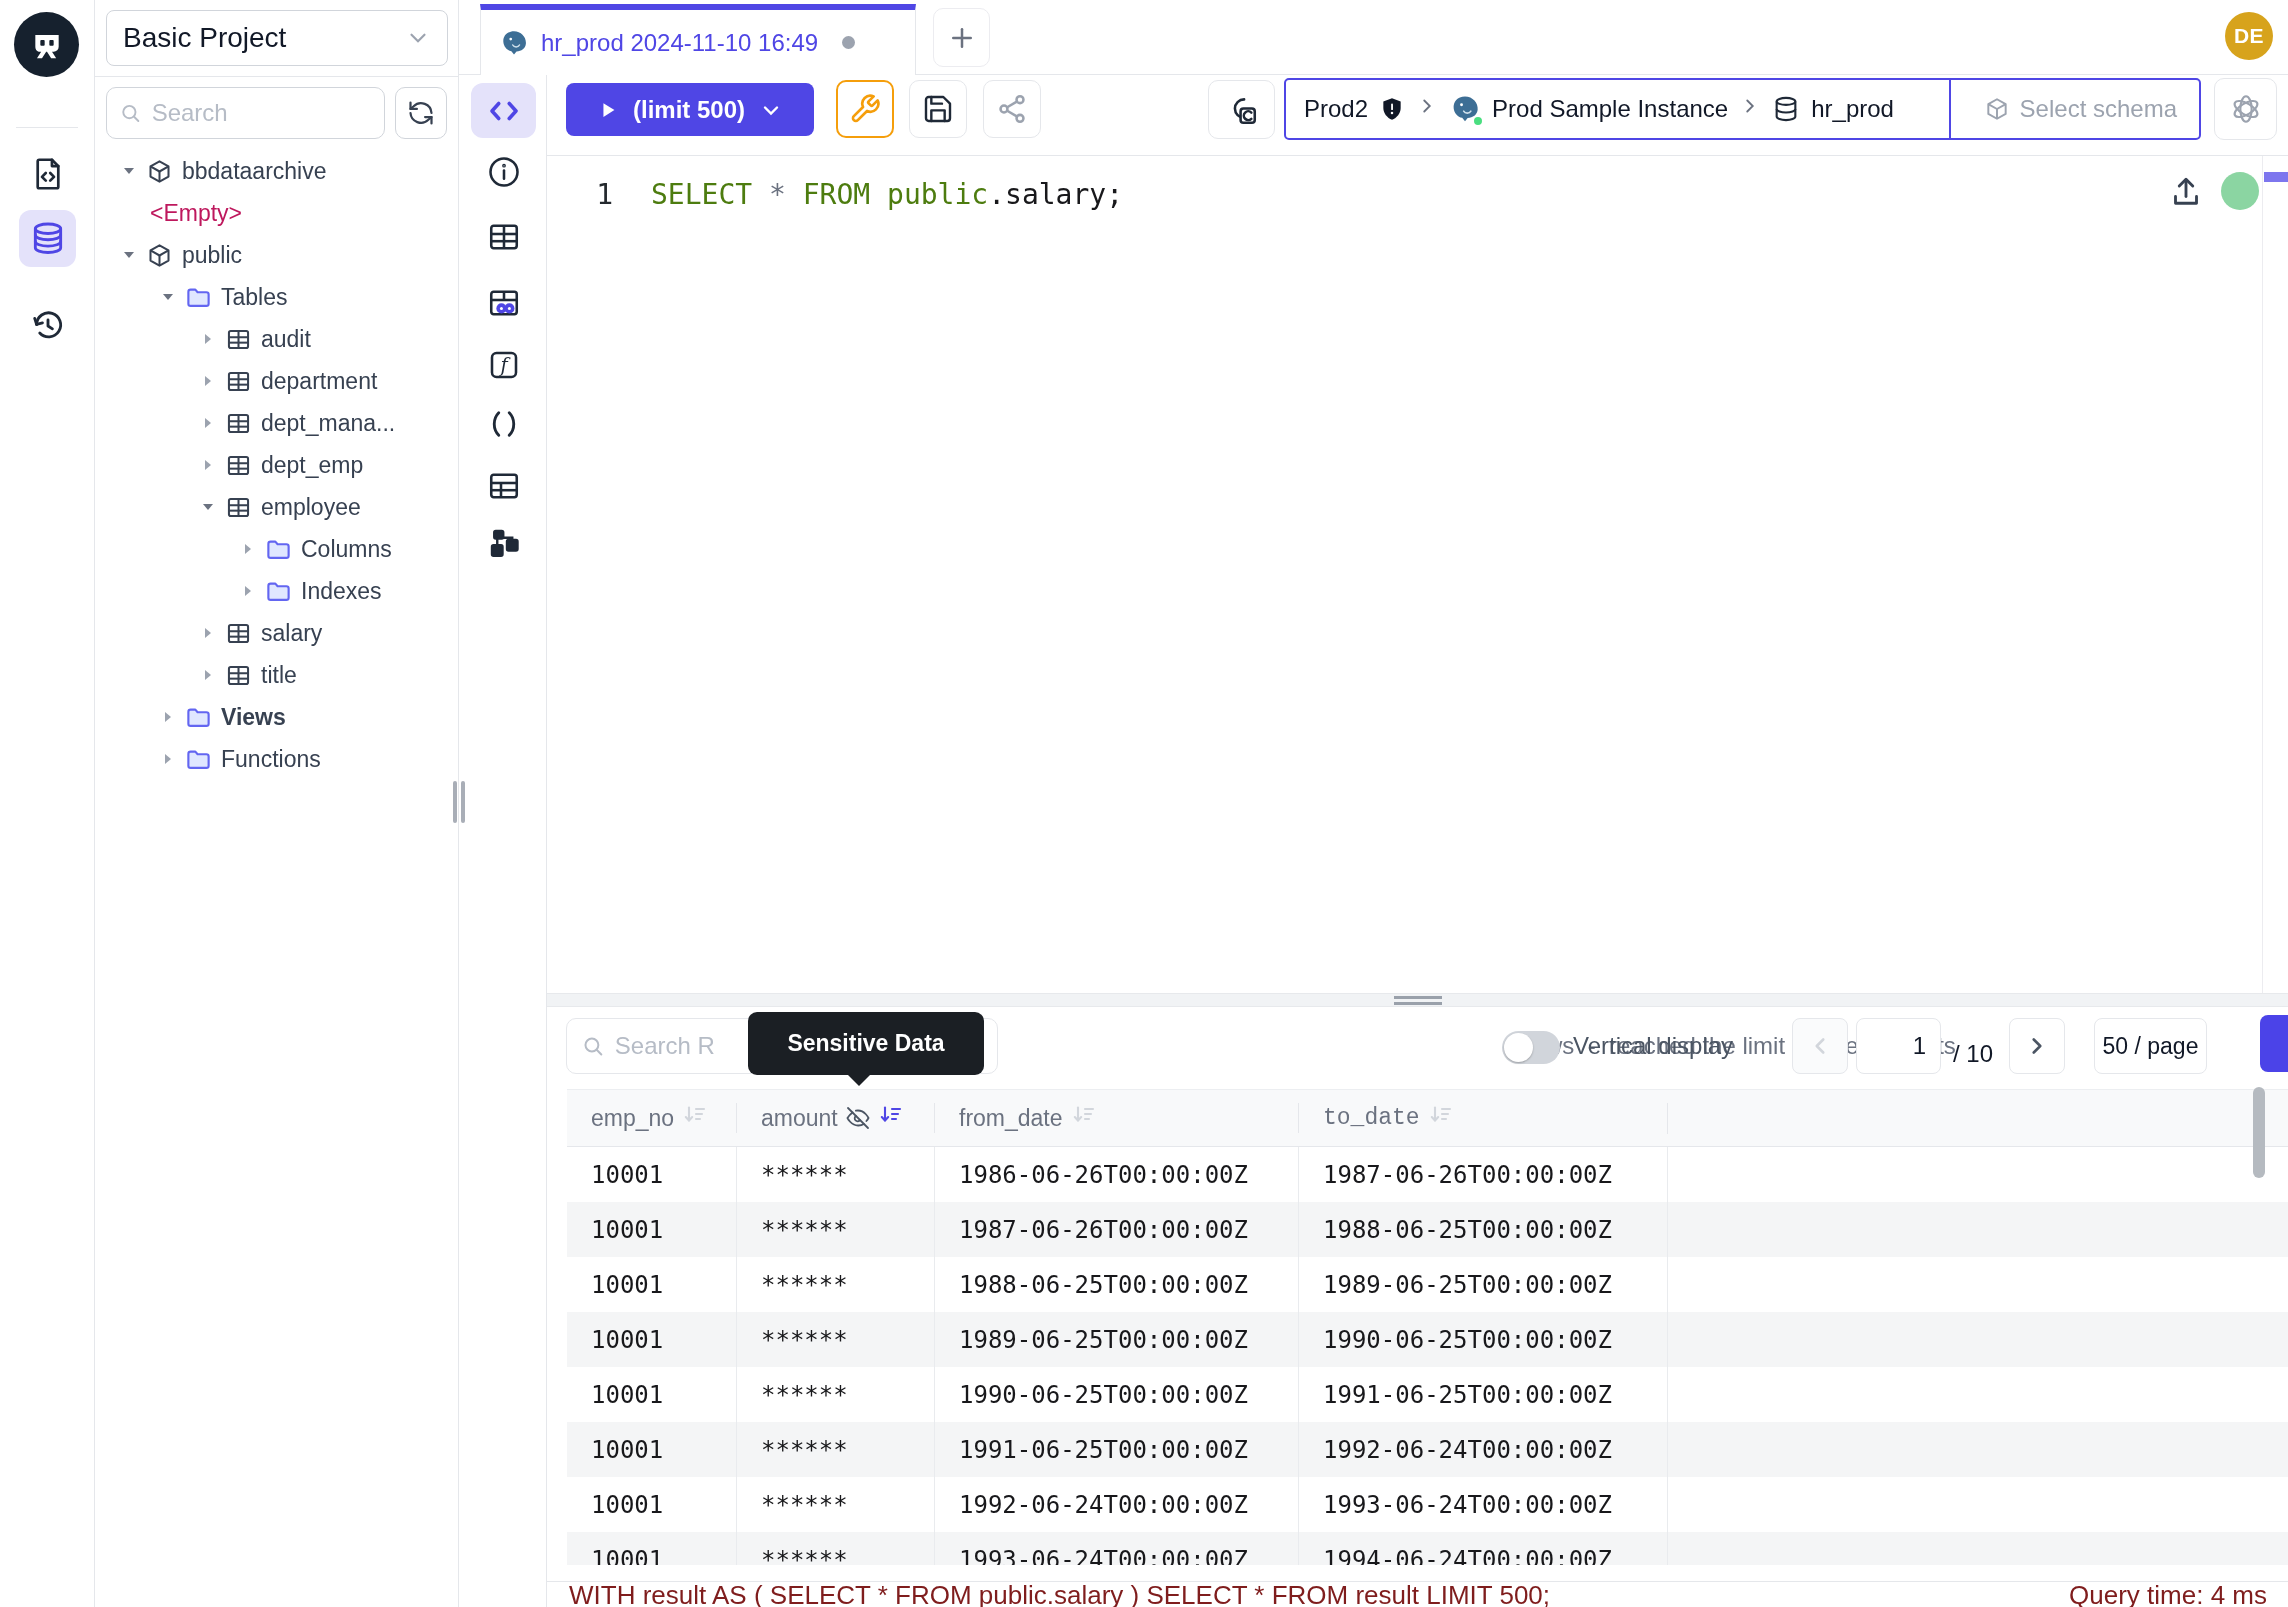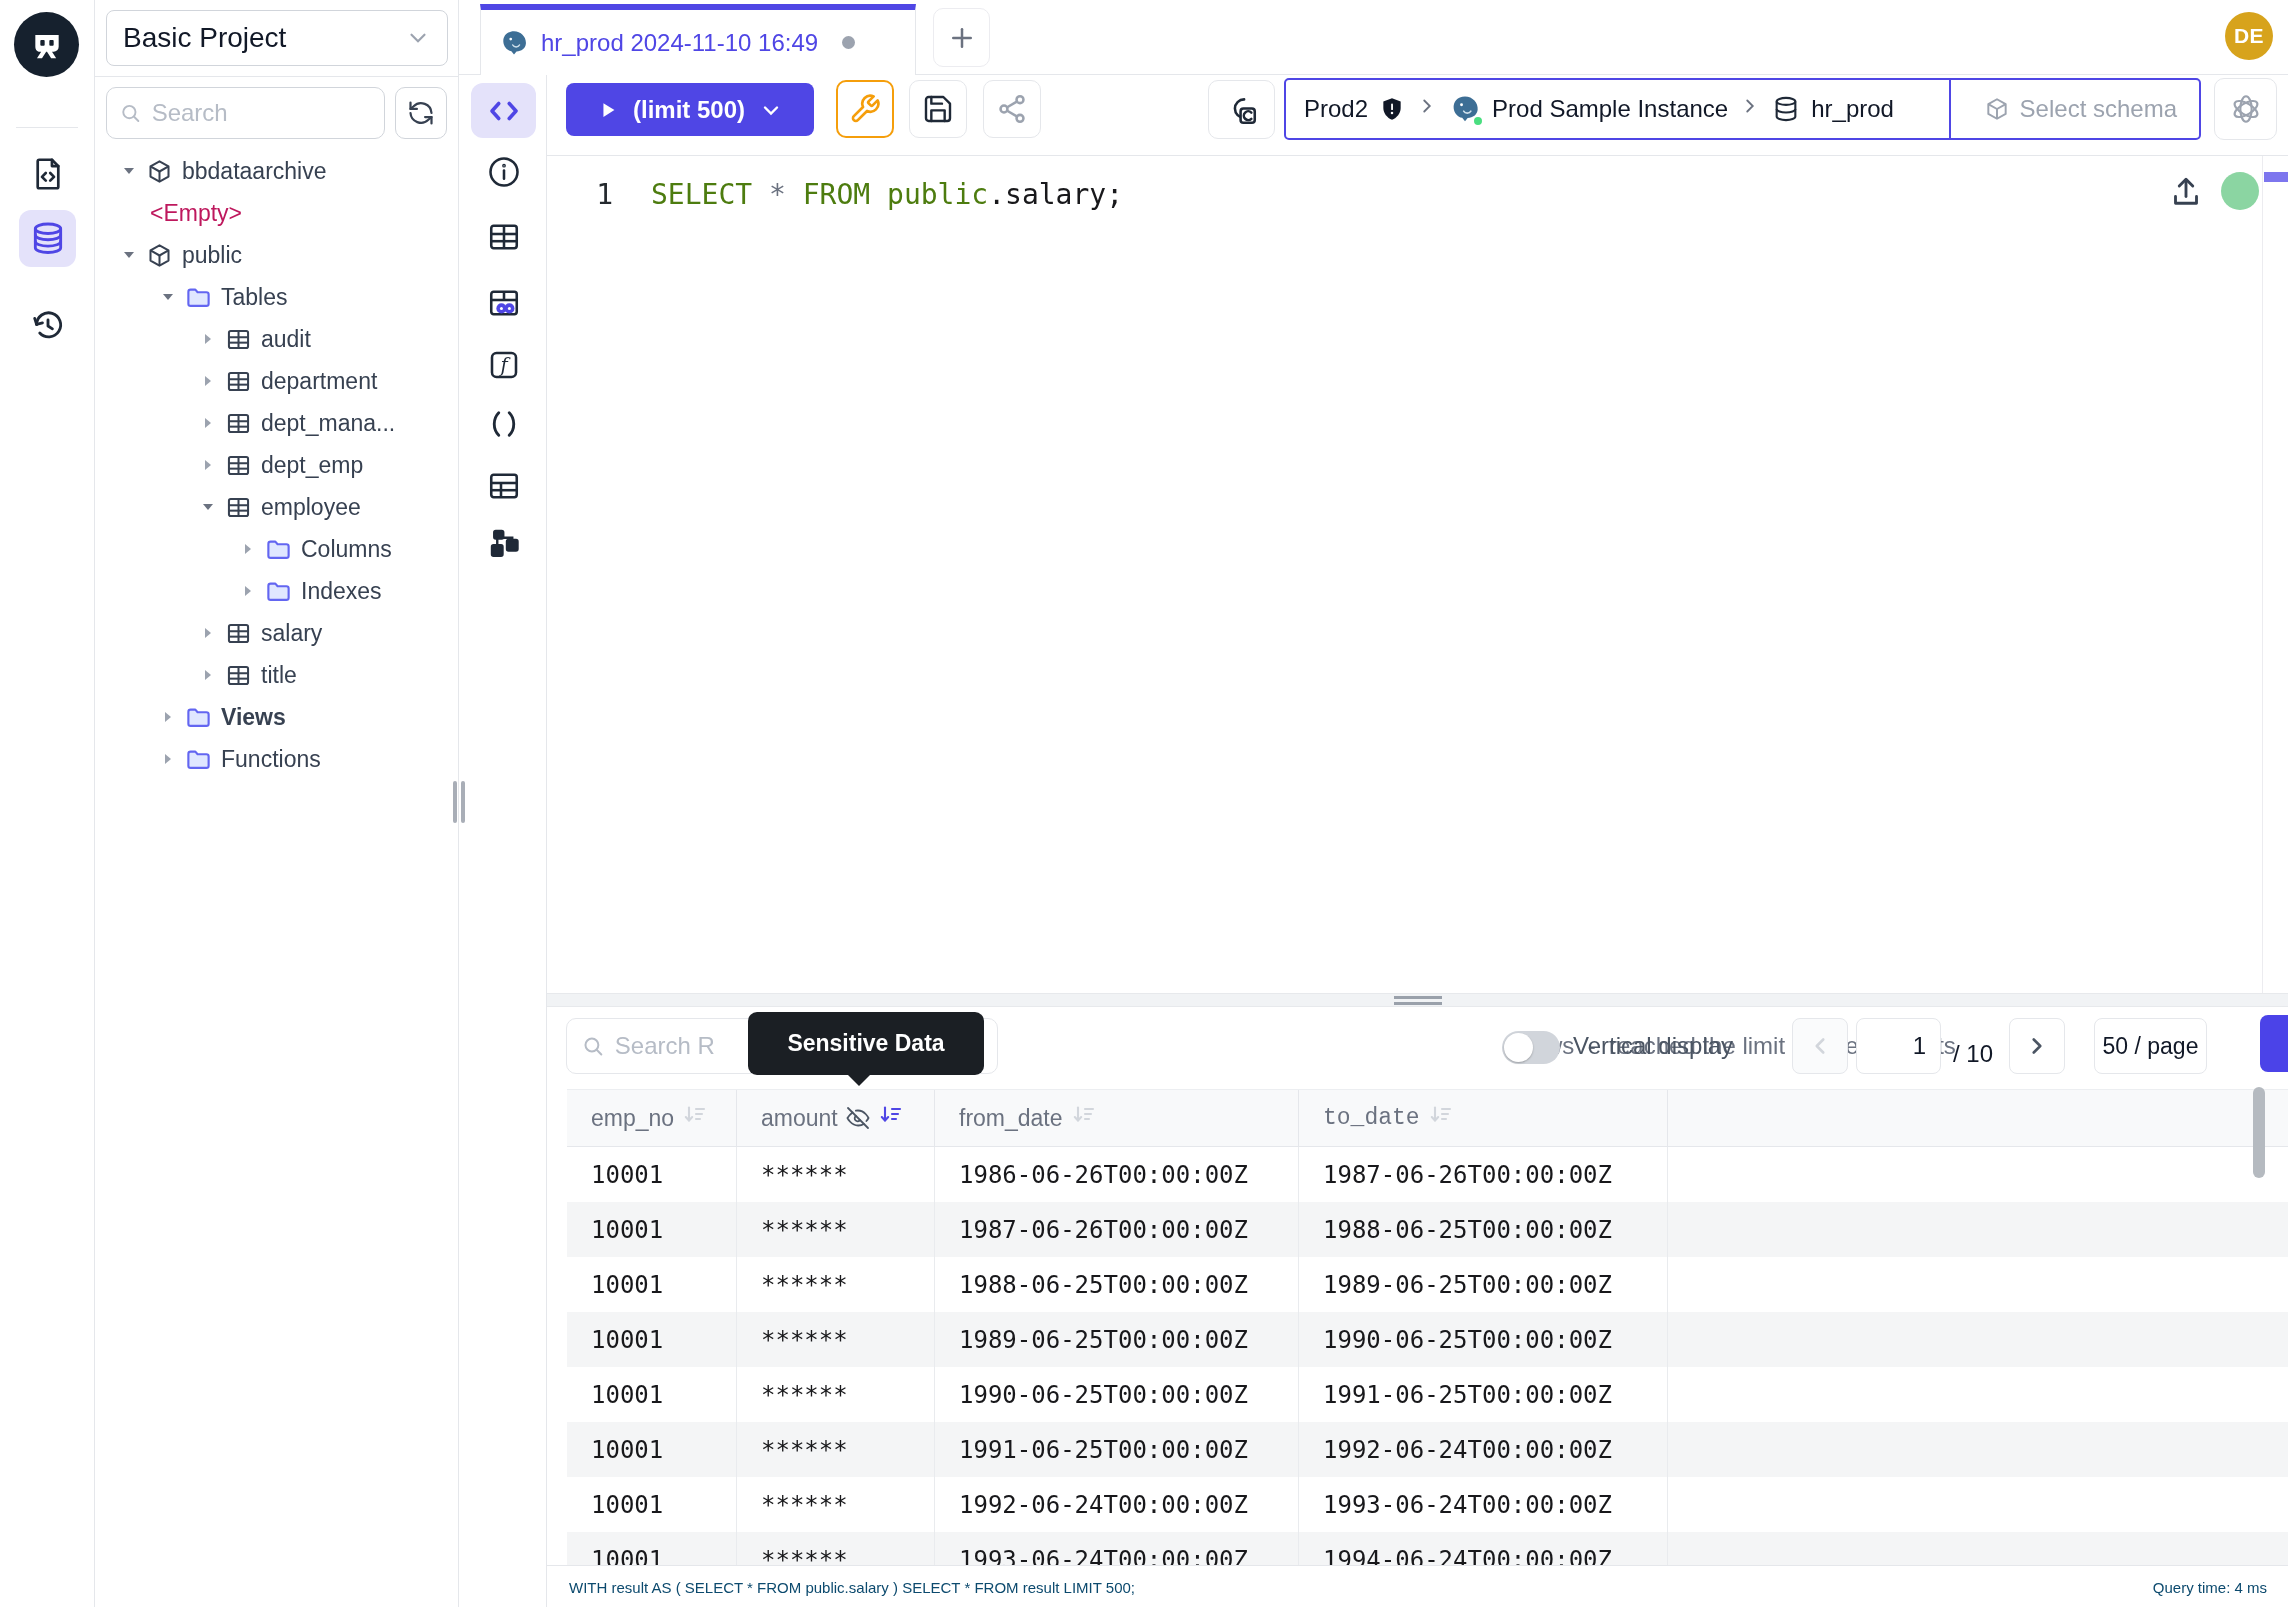--- a/index.html
+++ b/index.html
@@ -109,33 +109,33 @@
   .pg-total { position:absolute; left:1406px; top:0; height:77px; display:flex; align-items:center; font-size:24px; color:#111827;margin-top:8px; }
   .pg-size { position:absolute; left:1547px; top:11px; width:113px; height:56px; border:1px solid #e5e7eb; border-radius:8px;
              display:flex; align-items:center; justify-content:center; font-size:23px; color:#111827; background:#fff; }
   .export-frag { position:absolute; right:0; top:8px; width:29px; height:57px; background:#4b43e8; border-radius:8px 0 0 8px; }
 
   .tooltip { position:absolute; left:201px; top:5px; width:236px; height:63px; background:#1b1f24; border-radius:9px; z-index:9;
              color:#fff; font-size:23px; font-weight:600; display:flex; align-items:center; justify-content:center; }
   .tooltip::after { content:""; position:absolute; left:99px; top:62px; border:12px solid transparent; border-top-color:#1b1f24; }
 
   .grid { position:absolute; left:0; right:0; top:82px; bottom:0; overflow:hidden; }
-  .grid-header { display:flex; height:58px; background:#f8f9fa; border-top:1px solid #eceef1; border-bottom:1px solid #e5e7eb; margin-left:20px; }
+  .grid-header { display:flex; height:58px; background:#f8f9fa; border-top:1px solid #eceef1; border-bottom:1px solid #e5e7eb; margin-left:20px;align-items:center; }
   .hcell { display:flex; align-items:center; gap:8px; padding-left:24px; font-size:23px; color:#6b7280; border-right:1px solid #e5e7eb; }
   .hcell.last { border-right:none; }
   .grid-row { display:flex; height:55px; margin-left:20px; }
   .grid-row.alt { background:#f4f5f6; }
   .bcell { display:flex; align-items:center; padding-left:24px; font-family:"DejaVu Sans Mono",monospace; font-size:24px; color:#18181b;
            border-right:1px solid #e9ebee; white-space:nowrap; overflow:hidden; }
   .bcell.last { border-right:none; }
   .vscroll { position:absolute; right:24px; top:80px; width:12px; height:91px; border-radius:6px; background:#b5bac0; z-index:4; }
 
   
-  .statusbar { position:absolute; left:88px; right:0; bottom:0; height:43px; background:#fff; border-top:1px solid #e5e7eb;
-               display:flex; align-items:center; justify-content:space-between; padding:0 22px; font-size:15px; color:#0c4a6e; }
+  .statusbar { position:absolute; left:88px; right:0; bottom:0; height:27px; background:#fff; border-top:1px solid #e5e7eb;
+               display:flex; align-items:center; justify-content:space-between; padding:0 22px; font-size:26px; color:#7f1d1d; }
 
   .sort-ico svg { width:26px; height:24px; }
   .sort-muted { color:#d2d6dc; }
   .sort-active { color:#4f46e5; }
   .eyeoff { color:#4b5563; display:flex; }
   .eyeoff svg { width:24px; height:24px; }
 </style>
 </head>
 <body>
 

